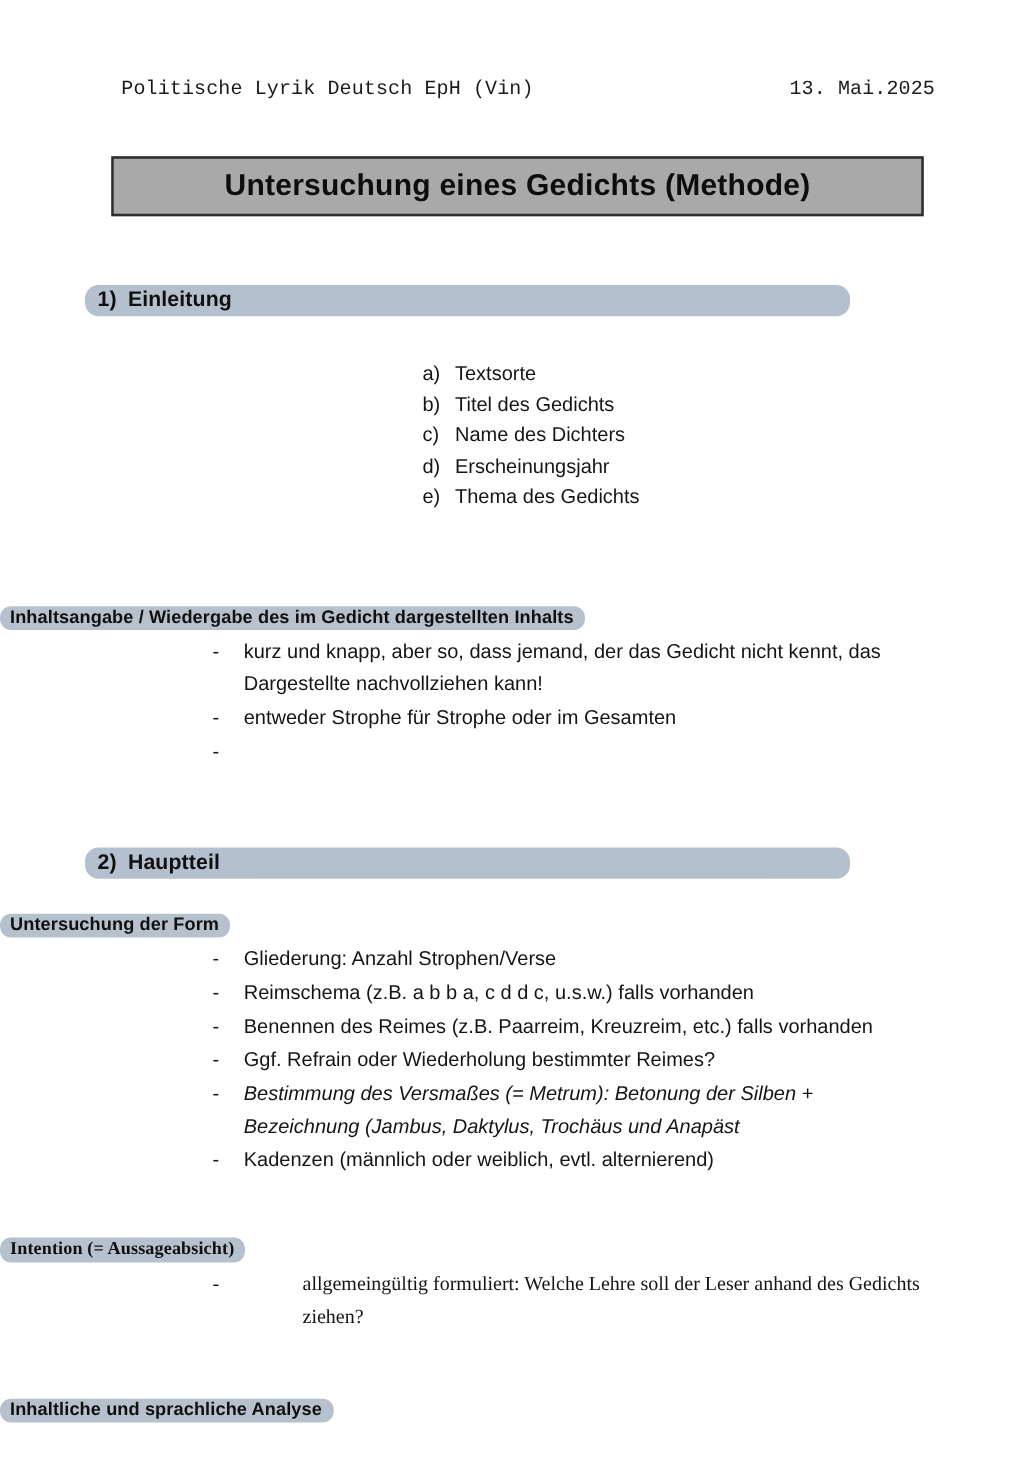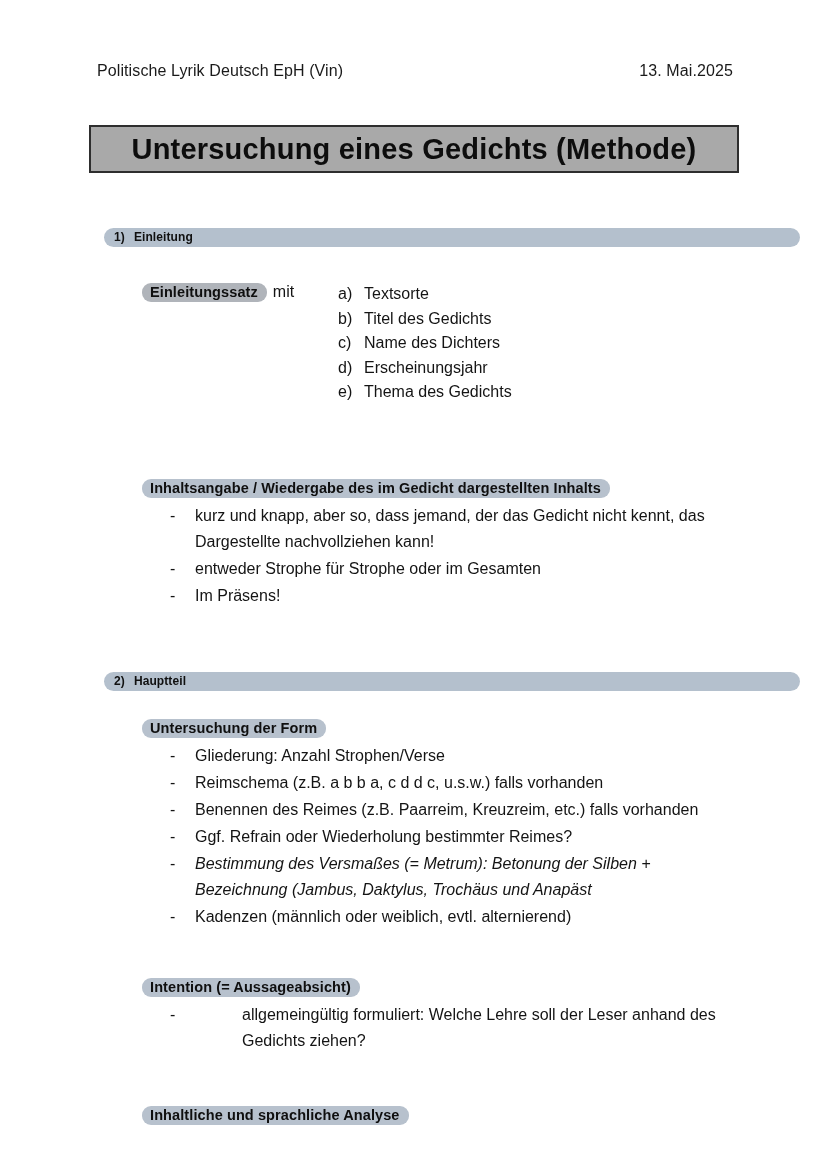--- a/index.html
+++ b/index.html
@@ -14,25 +14,25 @@
     font-family: "Liberation Sans", sans-serif;
     color: #141414;
     overflow: hidden;
   }
 
   
   .doc-header {
     position: absolute;
     top: 62px;
     left: 97px;
-    right: 95px;
+    right: 80px;
     display: flex;
     justify-content: space-between;
     align-items: baseline;
-    font-family: Liberation Sans, sans-serif;
+    font-family: Liberation Mono, monospace;
     font-size: 16px;
     color: #1a1a1a;
     letter-spacing: .1px;
   }
   .doc-header .date { white-space: nowrap; }
 
   
   .title-box {
     position: absolute;
     top: 125px;
@@ -40,64 +40,64 @@
     width: 650px;
     height: 48px;
     box-sizing: border-box;
     background: #a9a9a9;
     border: 2px solid #2e2e2e;
     display: flex;
     align-items: center;
     justify-content: center;
   }
   .title-box .title-text {
-    font-size: 29px;
+    font-size: 24px;
     font-weight: bold;
     color: #0d0d0d;
     letter-spacing: .2px;
   }
 
   
   .content {
     position: absolute;
     top: 228px;
     left: 0;
     width: 828px;
   }
 
   
   .section-bar {
     position: relative;
-    margin-left: 104px;
-    width: 696px;
+    margin-left: 68px;
+    width: 612px;
     box-sizing: border-box;
     background: #b4c0cd;
     border-radius: 11px;
     padding: 2px 14px 3px 10px;
-    font-size: 12px;
+    font-size: 17px;
     font-weight: bold;
     color: #101010;
     letter-spacing: .1px;
   }
   .section-bar .sec-num { margin-right: 9px; }
 
   
   .sub-pill {
     display: inline-block;
     background: #b7c1cd;
     border-radius: 9px;
     padding: 1px 9px 2px 8px;
     font-size: 14.5px;
     font-weight: bold;
     color: #0f0f0f;
     letter-spacing: .1px;
   }
   .sub-pill.gray { background: #b0b4ba; }
 
-  .sub-head-row { margin-left: 142px; }
+  .sub-head-row { }
 
   
   .label-line {
     margin-left: 142px;
     font-size: 16px;
     color: #141414;
     display: flex;
     align-items: baseline;
     gap: 6px;
   }
@@ -154,24 +154,20 @@
   <span class="title-text">Untersuchung eines Gedichts (Methode)</span>
 </div>
 
 <div class="content">
 
   <div class="section-bar">
     <span class="sec-num">1)</span><span class="sec-name">Einleitung</span>
   </div>
 
   <div class="block" style="margin-top:36px; height:134px;">
-    <div class="label-line">
-      <span class="sub-pill gray">Einleitungssatz</span>
-      <span>mit</span>
-    </div>
     <ul class="letter-list" style="top:-1px;">
       <li>
         <span class="lt">a)</span>
         <span>Textsorte</span>
       </li>
       <li>
         <span class="lt">b)</span>
         <span>Titel des Gedichts</span>
       </li>
       <li>
@@ -197,21 +193,20 @@
       <li>
         <span class="dash">-</span>
         <span class="dtxt">kurz und knapp, aber so, dass jemand, der das Gedicht nicht kennt, das Dargestellte nachvollziehen kann!</span>
       </li>
       <li>
         <span class="dash">-</span>
         <span class="dtxt">entweder Strophe für Strophe oder im Gesamten</span>
       </li>
       <li>
         <span class="dash">-</span>
-        <span class="dtxt">Im Präsens!</span>
       </li>
     </ul>
   </div>
 
   <div class="section-bar" style="margin-top:63px;">
     <span class="sec-num">2)</span><span class="sec-name">Hauptteil</span>
   </div>
 
   <div style="margin-top:28px;">
     <div class="sub-head-row">
@@ -238,21 +233,21 @@
         <span class="dash">-</span>
         <span class="dtxt" style="max-width:492px;font-style:italic;">Bestimmung des Versmaßes (= Metrum): Betonung der Silben + Bezeichnung (Jambus, Daktylus, Trochäus und Anapäst</span>
       </li>
       <li>
         <span class="dash">-</span>
         <span class="dtxt">Kadenzen (männlich oder weiblich, evtl. alternierend)</span>
       </li>
     </ul>
   </div>
 
-  <div style="margin-top:48px;">
+  <div style="margin-top:48px;font-family:Liberation Serif, serif;">
     <div class="sub-head-row">
       <span class="sub-pill">Intention (= Aussageabsicht)</span>
     </div>
     <ul class="dash-list">
       <li>
         <span class="dash">-</span>
         <span class="dtxt" style="max-width:500px;margin-left:47px;">allgemeingültig formuliert: Welche Lehre soll der Leser anhand des Gedichts ziehen?</span>
       </li>
     </ul>
   </div>

